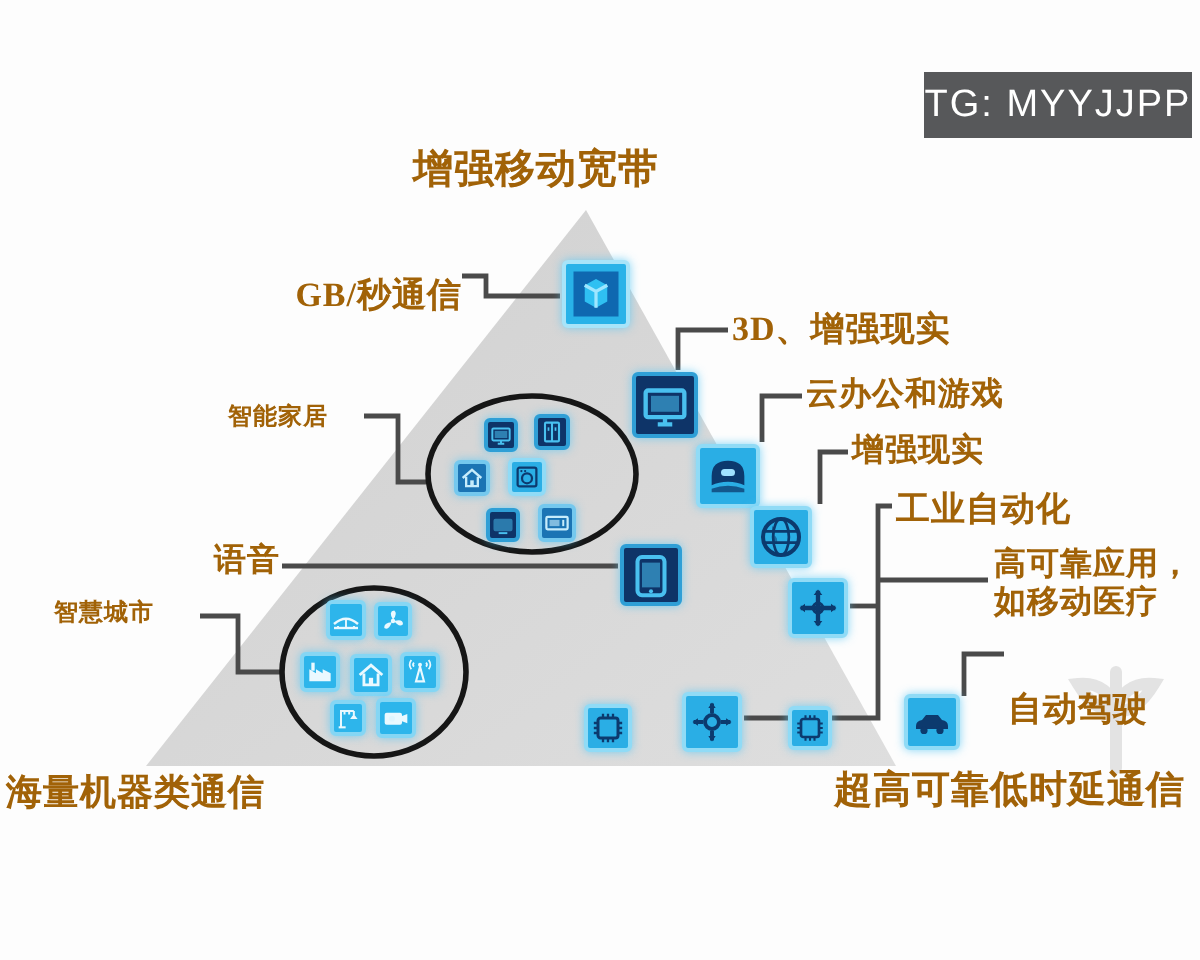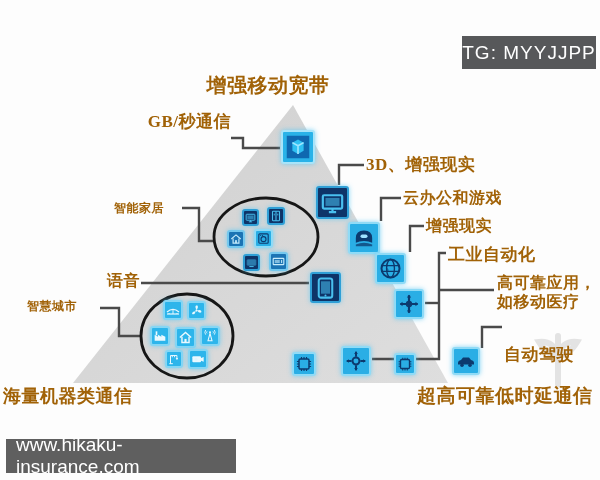--- a/index.html
+++ b/index.html
@@ -211,35 +211,32 @@
       <div class="icon" style="left: 188px; top: 349px; width: 20px; height: 20px; background: rgb(45, 181, 235); border: 2px solid rgb(133, 214, 244);">
         <svg viewBox="0 0 24 24">
           <rect x="3.5" y="8" width="13" height="9" rx="1.5" fill="#eaf9ff"></rect>
           <path d="M16.5 10.5 L20.5 9 V16 L16.5 14.5 Z" fill="#eaf9ff"></path>
           <circle cx="9" cy="12.5" r="2.2" fill="#dff6ff"></circle>
         </svg>
       </div>
     </div>
   <div id="label-layer">
       <div class="lbl" style="font-size: 20px; top: 74.2px; left: 268px; transform: translateX(-50%);">增强移动宽带</div>
-      <div class="lbl" style="font-size: 17px; top: 112px; right: 369px;">GB/秒通信</div>
+      <div class="lbl" style="font-size: 17px; top: 138px; right: 369px;">GB/秒通信</div>
       <div class="lbl" style="font-size: 12px; top: 200.56px; left: 114px;">智能家居</div>
       <div class="lbl" style="font-size: 16px; top: 271.56px; left: 107px;">语音</div>
       <div class="lbl" style="font-size: 12px; top: 298.56px; left: 27px;">智慧城市</div>
       <div class="lbl" style="font-size: 17px; top: 154.97px; left: 366px;">3D、增强现实</div>
       <div class="lbl" style="font-size: 16px; top: 188.56px; left: 403px;">云办公和游戏</div>
       <div class="lbl" style="font-size: 16px; top: 216.56px; left: 426px;">增强现实</div>
       <div class="lbl" style="font-size: 17px; top: 244.97px; left: 448px;">工业自动化</div>
       <div class="lbl" style="font-size: 16px; top: 274.12px; left: 497px;">高可靠应用，
 如移动医疗</div>
       <div class="lbl" style="font-size: 17px; top: 316.97px; left: 504px; margin-top: 28px;">自动驾驶</div>
       <div class="lbl" style="font-size: 18px; top: 386.38px; left: 3px;">海量机器类通信</div>
       <div class="lbl" style="font-size: 19px; top: 384.79px; left: 417px;">超高可靠低时延通信</div>
     </div>
 
   <div class="badge" style="left:462px;top:8px;width:134px;height:33px;font-size:19px;">
     <span>TG: MYYJJPP</span>
   </div>
 
-  <div class="footer" style="left:6px;top:439px;width:230px;height:34px;font-size:19px;">
-    <span>www.hikaku-insurance.com</span>
-  </div>
 </div>
 
 </body></html>

